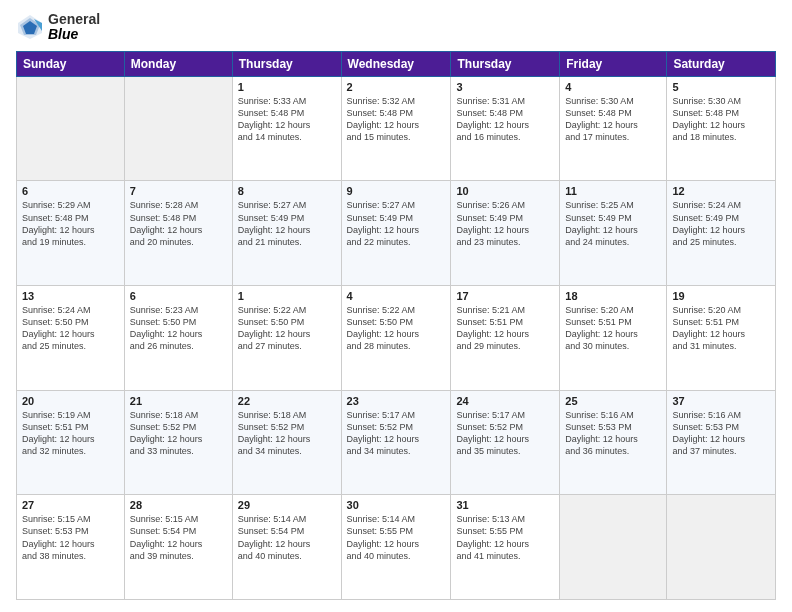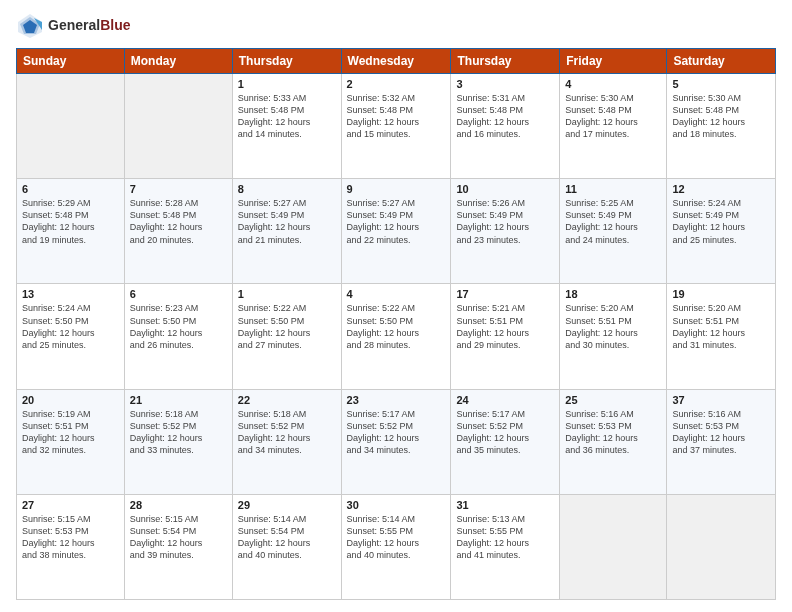--- a/index.html
+++ b/index.html
@@ -23,32 +23,33 @@
       align-items: flex-start;
       margin-bottom: 8px;
     }
     .logo {
       display: flex;
       align-items: center;
       gap: 4px;
     }
     .logo-text {
       display: flex;
-      flex-direction: row;
+      flex-direction: column;
       line-height: 1.1;
     }
     .logo-general {
       font-size: 14px;
       font-weight: bold;
       color: #333;
     }
     .logo-blue {
       font-size: 14px;
       font-weight: bold;
-      color: #7f1d1d;
+      color: #000000;
+      font-style: italic;
     }
     .logo-icon {
       width: 28px;
       height: 28px;
     }
     .title-section {
       text-align: right;
     }
     .month-title {
       font-size: 32px;
@@ -59,21 +60,21 @@
     .location {
       font-size: 14px;
       color: #555;
     }
     table {
       width: 100%;
       border-collapse: collapse;
       flex: 1;
     }
     thead tr th {
-      background-color: #c2410c;
+      background-color: #4c1d95;
       color: white;
       font-size: 12px;
       font-weight: bold;
       padding: 5px 6px;
       text-align: left;
       border: 1px solid #2060a0;
     }
     tbody tr td {
       border: 1px solid #ccc;
       vertical-align: top;

